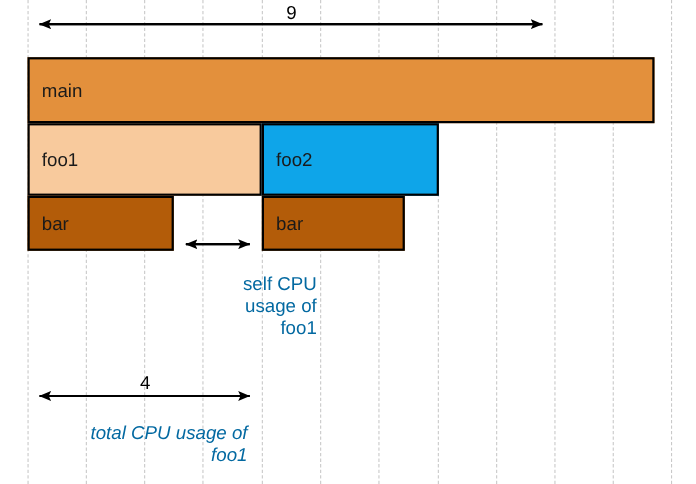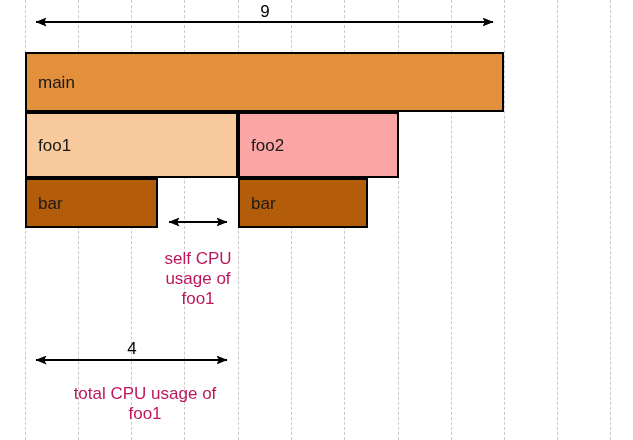--- a/index.html
+++ b/index.html
@@ -48,22 +48,22 @@
     line-height: 1;
     color: #1a1a1a;
     padding-left: 11px;
     white-space: nowrap;
     user-select: none;
   }
   .anno-text {
     position: absolute;
     font-size: 17px;
     line-height: 20px;
-    color: #be185d;
-    text-align: center;
+    color: #0369a1;
+    text-align: right;
     white-space: pre-line;
     user-select: none;
   }
   .anno-value {
     position: absolute;
     font-size: 17px;
     line-height: 1;
     color: #000000;
     text-align: center;
     user-select: none;
@@ -89,27 +89,27 @@
       <div class="gridline" style="left: 291px; border-left-color: rgb(201, 201, 201);"></div>
       <div class="gridline" style="left: 344px; border-left-color: rgb(201, 201, 201);"></div>
       <div class="gridline" style="left: 398px; border-left-color: rgb(201, 201, 201);"></div>
       <div class="gridline" style="left: 451px; border-left-color: rgb(201, 201, 201);"></div>
       <div class="gridline" style="left: 504px; border-left-color: rgb(201, 201, 201);"></div>
       <div class="gridline" style="left: 557px; border-left-color: rgb(201, 201, 201);"></div>
       <div class="gridline" style="left: 610px; border-left-color: rgb(201, 201, 201);"></div>
     </div>
 
   <div class="framelayer" id="framelayer">
-      <div class="frame-box" style="left: 25px; top: 52px; width: 479px; height: 60px; background: rgb(227, 144, 60); border-color: rgb(0, 0, 0);">
+      <div class="frame-box" style="left: 25px; top: 52px; width: 570px; height: 60px; background: rgb(227, 144, 60); border-color: rgb(0, 0, 0);">
         <span class="frame-label">main</span>
       </div>
       <div class="frame-box" style="left: 25px; top: 112px; width: 213px; height: 66px; background: rgb(248, 202, 157); border-color: rgb(0, 0, 0);">
         <span class="frame-label">foo1</span>
       </div>
-      <div class="frame-box" style="left: 238px; top: 112px; width: 161px; height: 66px; background: #fca5a5; border-color: rgb(0, 0, 0);">
+      <div class="frame-box" style="left: 238px; top: 112px; width: 161px; height: 66px; background: #0ea5e9; border-color: rgb(0, 0, 0);">
         <span class="frame-label">foo2</span>
       </div>
       <div class="frame-box" style="left: 25px; top: 178px; width: 133px; height: 50px; background: rgb(179, 92, 9); border-color: rgb(0, 0, 0);">
         <span class="frame-label">bar</span>
       </div>
       <div class="frame-box" style="left: 238px; top: 178px; width: 130px; height: 50px; background: rgb(179, 92, 9); border-color: rgb(0, 0, 0);">
         <span class="frame-label">bar</span>
       </div>
     </div>
 
@@ -128,17 +128,17 @@
         <line x1="169" y1="222" x2="227" y2="222" stroke="#000000" stroke-width="2" marker-end="url(#head-right)"></line>
         <line x1="227" y1="222" x2="169" y2="222" stroke="#000000" stroke-width="2" marker-end="url(#head-left)"></line>
         <line x1="36" y1="360" x2="227" y2="360" stroke="#000000" stroke-width="2" marker-end="url(#head-right)"></line>
         <line x1="227" y1="360" x2="36" y2="360" stroke="#000000" stroke-width="2" marker-end="url(#head-left)"></line>
       </svg>
   <div class="anno-value" style="left: 205px; top: 3px; width: 120px;">9</div>
       <div class="anno-text" style="left: 108px; top: 249px; width: 180px;">self CPU
 usage of
 foo1</div>
       <div class="anno-value" style="left: 72px; top: 340px; width: 120px;">4</div>
-      <div class="anno-text" style="left: 55px; top: 384px; width: 180px;">total CPU usage of
+      <div class="anno-text" style="left: 45px; top: 384px; width: 180px; font-style: italic;">total CPU usage of
 foo1</div>
     </div>
 
 </div>
 
 </body></html>

